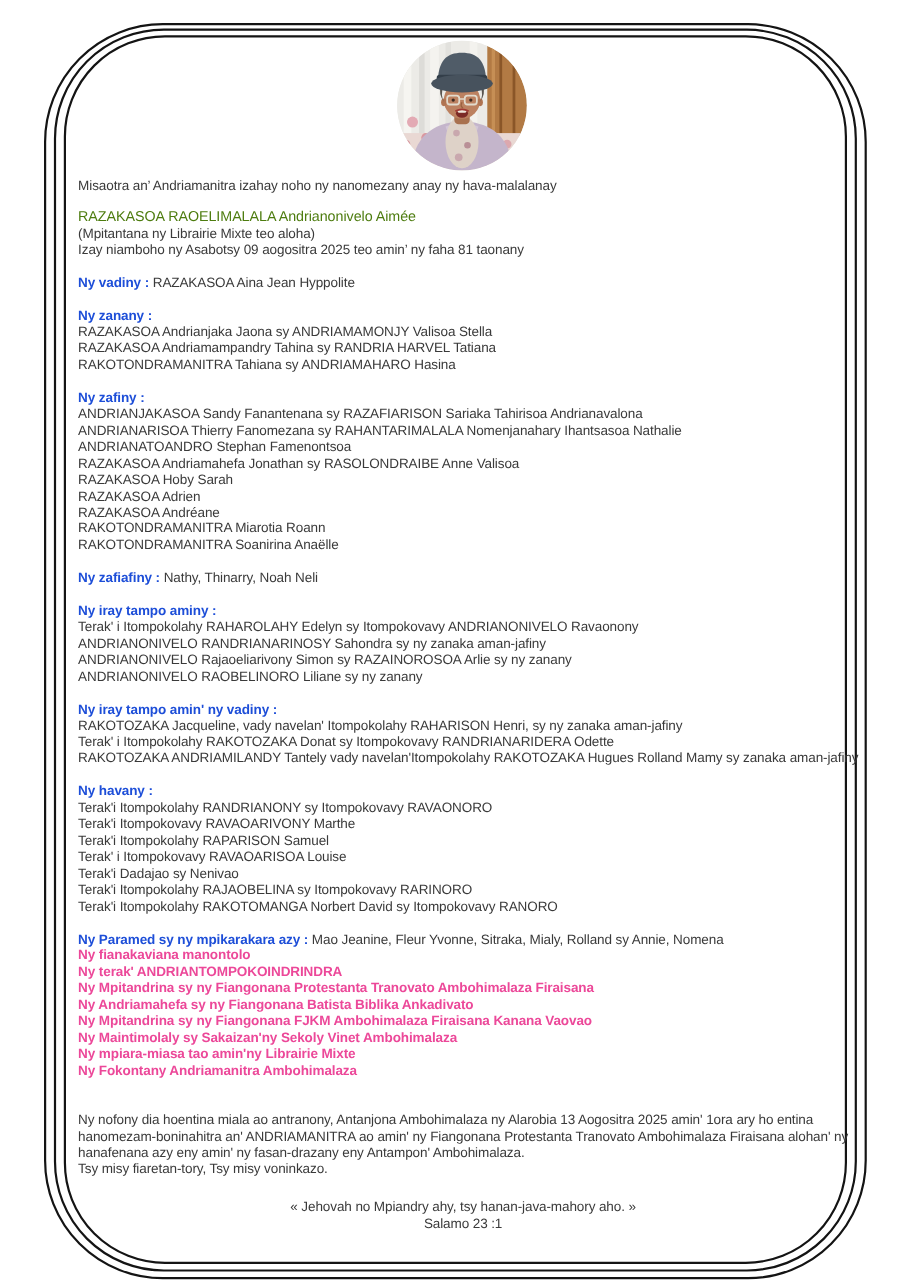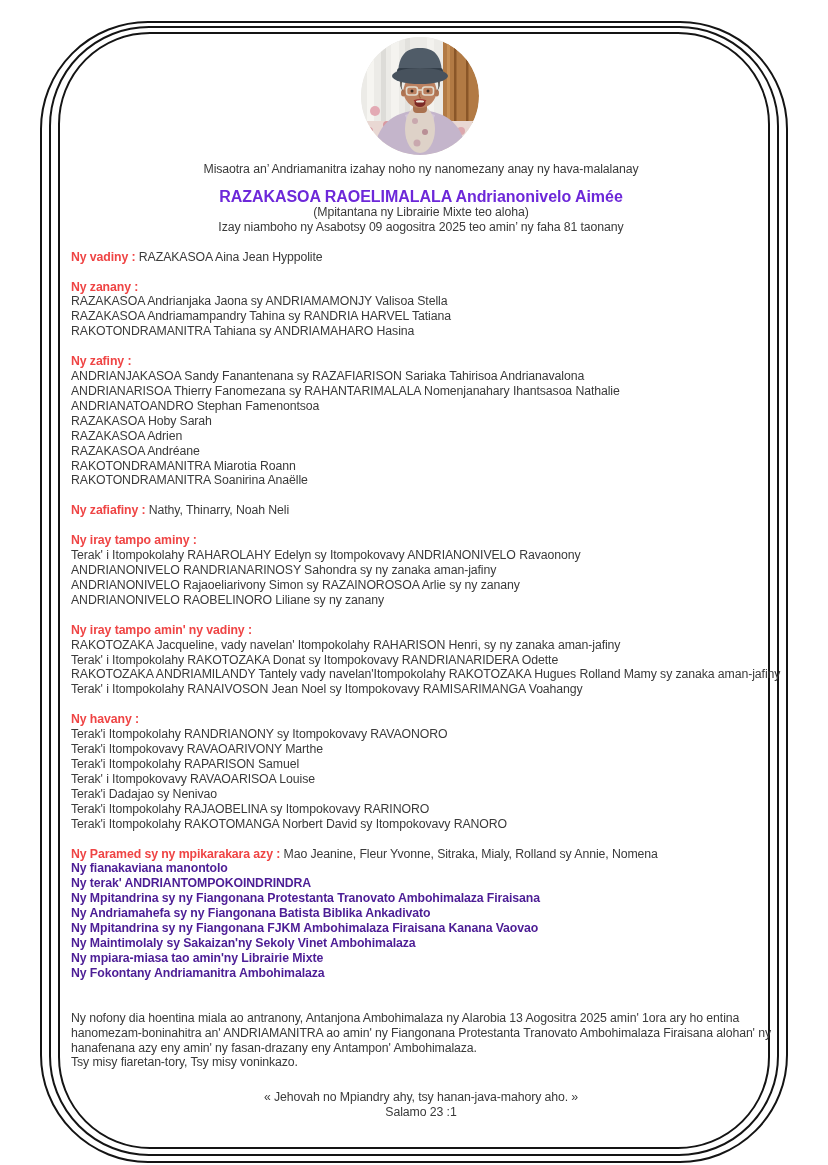--- a/index.html
+++ b/index.html
@@ -21,27 +21,27 @@
 
   .photo{
     position:absolute;left:361px;top:37px;width:118px;height:118px;
     border-radius:50%;overflow:hidden;background:#ecebe7;
   }
   .photo svg{display:block;width:100%;height:100%;}
 
   .content{position:absolute;left:71px;top:162px;width:700px;}
   .content p{margin:0;}
   .line{white-space:nowrap;}
-  .center{text-align:center;white-space:normal;}
+  .center{white-space:normal;}
   .name-block{margin-top:13px;}
-  .name{font-weight:700;font-size:16px;color:#6d28d9;letter-spacing:-0.05px;}
+  .name{font-weight:400;font-size:13px;color:#4d7c0f;letter-spacing:-0.05px;}
   .passing{margin-top:13px;}
   .section{margin-top:15px;}
-  strong{font-weight:700;color:#ef4444;}
-  .bold{font-weight:700;color:#4c1d95;}
+  strong{font-weight:700;color:#1d4ed8;}
+  .bold{font-weight:700;color:#ec4899;}
   .ack{margin-top:15px;}
   .funeral{margin-top:30px;}
   .para{white-space:normal;}
   .verse{margin-top:20px;text-align:center;}
 </style>
 </head>
 <body>
 
 <div class="page">
 
@@ -130,20 +130,21 @@
           <p class="line"><strong>Ny zanany :</strong></p>
           <p class="line">RAZAKASOA Andrianjaka Jaona sy ANDRIAMAMONJY Valisoa Stella</p>
           <p class="line">RAZAKASOA Andriamampandry Tahina sy RANDRIA HARVEL Tatiana</p>
           <p class="line">RAKOTONDRAMANITRA Tahiana sy ANDRIAMAHARO Hasina</p>
         </div>
         <div class="section">
           <p class="line"><strong>Ny zafiny :</strong></p>
           <p class="line">ANDRIANJAKASOA Sandy Fanantenana sy RAZAFIARISON Sariaka Tahirisoa Andrianavalona</p>
           <p class="line">ANDRIANARISOA Thierry Fanomezana sy RAHANTARIMALALA Nomenjanahary Ihantsasoa Nathalie</p>
           <p class="line">ANDRIANATOANDRO Stephan Famenontsoa</p>
+          <p class="line">RAZAKASOA Andriamahefa Jonathan sy RASOLONDRAIBE Anne Valisoa</p>
           <p class="line">RAZAKASOA Hoby Sarah</p>
           <p class="line">RAZAKASOA Adrien</p>
           <p class="line">RAZAKASOA Andréane</p>
           <p class="line">RAKOTONDRAMANITRA Miarotia Roann</p>
           <p class="line">RAKOTONDRAMANITRA Soanirina Anaëlle</p>
         </div>
         <div class="section">
           <p class="line"><strong>Ny zafiafiny :</strong> <span>Nathy, Thinarry, Noah Neli</span></p>
         </div>
         <div class="section">
@@ -151,21 +152,20 @@
           <p class="line">Terak' i Itompokolahy RAHAROLAHY Edelyn sy Itompokovavy ANDRIANONIVELO Ravaonony</p>
           <p class="line">ANDRIANONIVELO RANDRIANARINOSY Sahondra sy ny zanaka aman-jafiny</p>
           <p class="line">ANDRIANONIVELO Rajaoeliarivony Simon sy RAZAINOROSOA Arlie sy ny zanany</p>
           <p class="line">ANDRIANONIVELO RAOBELINORO Liliane sy ny zanany</p>
         </div>
         <div class="section">
           <p class="line"><strong>Ny iray tampo amin' ny vadiny :</strong></p>
           <p class="line">RAKOTOZAKA Jacqueline, vady navelan' Itompokolahy RAHARISON Henri, sy ny zanaka aman-jafiny</p>
           <p class="line">Terak' i Itompokolahy RAKOTOZAKA Donat sy Itompokovavy RANDRIANARIDERA Odette</p>
           <p class="line">RAKOTOZAKA ANDRIAMILANDY Tantely vady navelan'Itompokolahy RAKOTOZAKA Hugues Rolland Mamy sy zanaka aman-jafiny</p>
-          <p class="line">Terak' i Itompokolahy RANAIVOSON Jean Noel sy Itompokovavy RAMISARIMANGA Voahangy</p>
         </div>
         <div class="section">
           <p class="line"><strong>Ny havany :</strong></p>
           <p class="line">Terak'i Itompokolahy RANDRIANONY sy Itompokovavy RAVAONORO</p>
           <p class="line">Terak'i Itompokovavy RAVAOARIVONY Marthe</p>
           <p class="line">Terak'i Itompokolahy RAPARISON Samuel</p>
           <p class="line">Terak' i Itompokovavy RAVAOARISOA Louise</p>
           <p class="line">Terak'i Dadajao sy Nenivao</p>
           <p class="line">Terak'i Itompokolahy RAJAOBELINA sy Itompokovavy RARINORO</p>
           <p class="line">Terak'i Itompokolahy RAKOTOMANGA Norbert David sy Itompokovavy RANORO</p>

